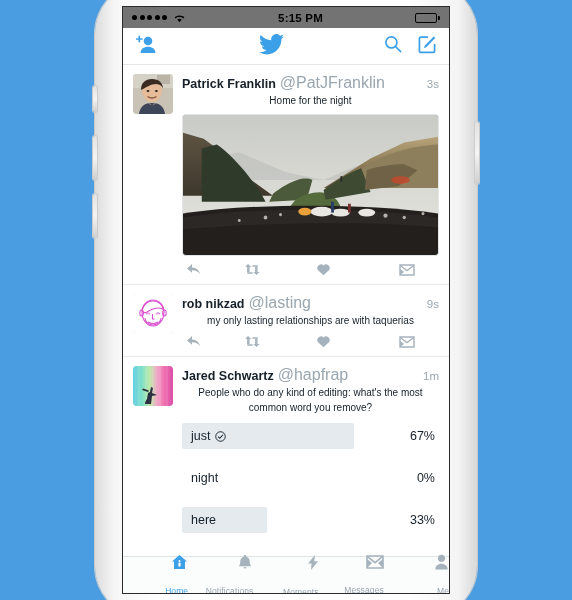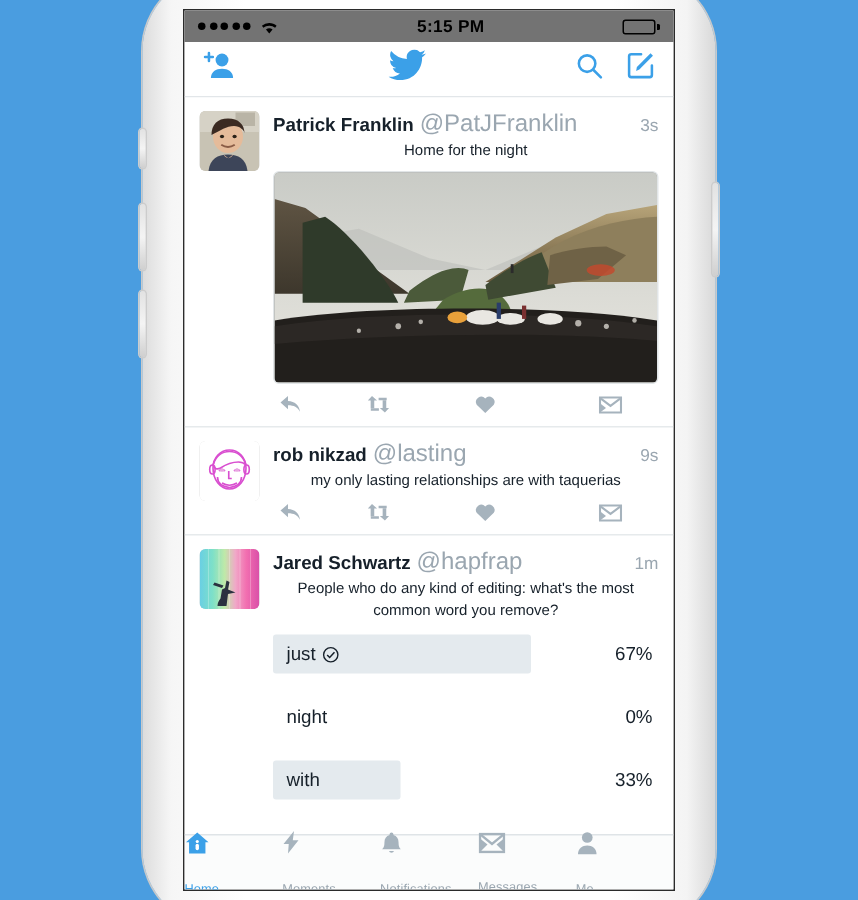--- a/index.html
+++ b/index.html
@@ -92,21 +92,21 @@
   .poll-label { position:relative; font-size:12.5px; color:#16202a; padding-left:9px; display:flex; align-items:center; gap:5px; }
   .poll-pct { position:absolute; right:4px; font-size:12.5px; color:#16202a; }
   .voted-check { display:inline-flex; }
 
   
   #tab-bar {
     height:37px; display:flex; align-items:center;
     background:#fbfcfc; border-top:1px solid #dfe4e7;
   }
   .tab-item {
-    flex:1; display:flex; flex-direction:column; align-items:flex-start; justify-content:center; gap:12px;
+    flex:1; display:flex; flex-direction:column; align-items:flex-end; justify-content:center; gap:12px;
   }
   .tab-label { font-size:8.5px; color:#9aa6b0; letter-spacing:.1px; }
   .tab-item.active .tab-label { color:#3ba0e8; }
 </style>
 </head>
 <body>
 
 <div id="phone-device">
   <div class="side-btn" id="silent-switch"></div>
   <div class="side-btn" id="volume-up-button"></div>
@@ -368,21 +368,21 @@
             <div class="poll-option">
               <span class="poll-bar" style="width:0%;"></span>
               <span class="poll-label">
                 <span>night</span>
               </span>
               <span class="poll-pct">0%</span>
             </div>
             <div class="poll-option">
               <span class="poll-bar" style="width:33%;"></span>
               <span class="poll-label">
-                <span>with</span>
+                <span>here</span>
               </span>
               <span class="poll-pct">33%</span>
             </div>
             <div class="poll-option">
               <span class="poll-bar" style="width:0%;"></span>
               <span class="poll-label">
                 <span>etc.</span>
               </span>
               <span class="poll-pct">0%</span>
             </div>
@@ -397,34 +397,34 @@
           <svg width="17" height="16" viewBox="0 0 18 17">
               <path d="M9 1 1 8h2.2v8h11.6V8H17z" fill="#3ba0e8"></path>
               <rect x="7.8" y="9" width="2.4" height="4.6" rx="1.2" fill="#fff"></rect>
               <circle cx="9" cy="7.4" r="1.1" fill="#fff"></circle>
             </svg>
         </span>
         <span class="tab-label">Home</span>
       </div>
       <div class="tab-item">
         <span>
-          <svg width="12" height="17" viewBox="0 0 12 17">
-              <path d="M8 1 1 9.6h3.5L4 16l7-8.8H7.2z" fill="#a6b3bd"></path>
-            </svg>
-        </span>
-        <span class="tab-label">Moments</span>
-      </div>
-      <div class="tab-item">
-        <span>
           <svg width="16" height="16" viewBox="0 0 16 17">
               <path d="M8 1a1.4 1.4 0 0 1 1.4 1.4v.5c2.4.6 3.6 2.7 3.6 5.2 0 3 .8 4 1.6 4.8H1.4C2.2 12.1 3 11.1 3 8.1c0-2.5 1.2-4.6 3.6-5.2v-.5A1.4 1.4 0 0 1 8 1z" fill="#a6b3bd"></path>
               <path d="M6.2 14.2a1.9 1.9 0 0 0 3.6 0z" fill="#a6b3bd"></path>
             </svg>
         </span>
         <span class="tab-label">Notifications</span>
+      </div>
+      <div class="tab-item">
+        <span>
+          <svg width="12" height="17" viewBox="0 0 12 17">
+              <path d="M8 1 1 9.6h3.5L4 16l7-8.8H7.2z" fill="#a6b3bd"></path>
+            </svg>
+        </span>
+        <span class="tab-label">Moments</span>
       </div>
       <div class="tab-item">
         <span>
           <svg width="18" height="14" viewBox="0 0 18 14">
               <path d="M1 1h16v12H1z" fill="none" stroke="#a6b3bd" stroke-width="1.6"></path>
               <path d="M1.6 1.6 9 7.6l7.4-6" fill="none" stroke="#a6b3bd" stroke-width="1.6"></path>
               <path d="M1 13V4l5 4z" fill="#a6b3bd"></path>
               <path d="M17 13V4l-5 4z" fill="#a6b3bd"></path>
             </svg>
         </span>

